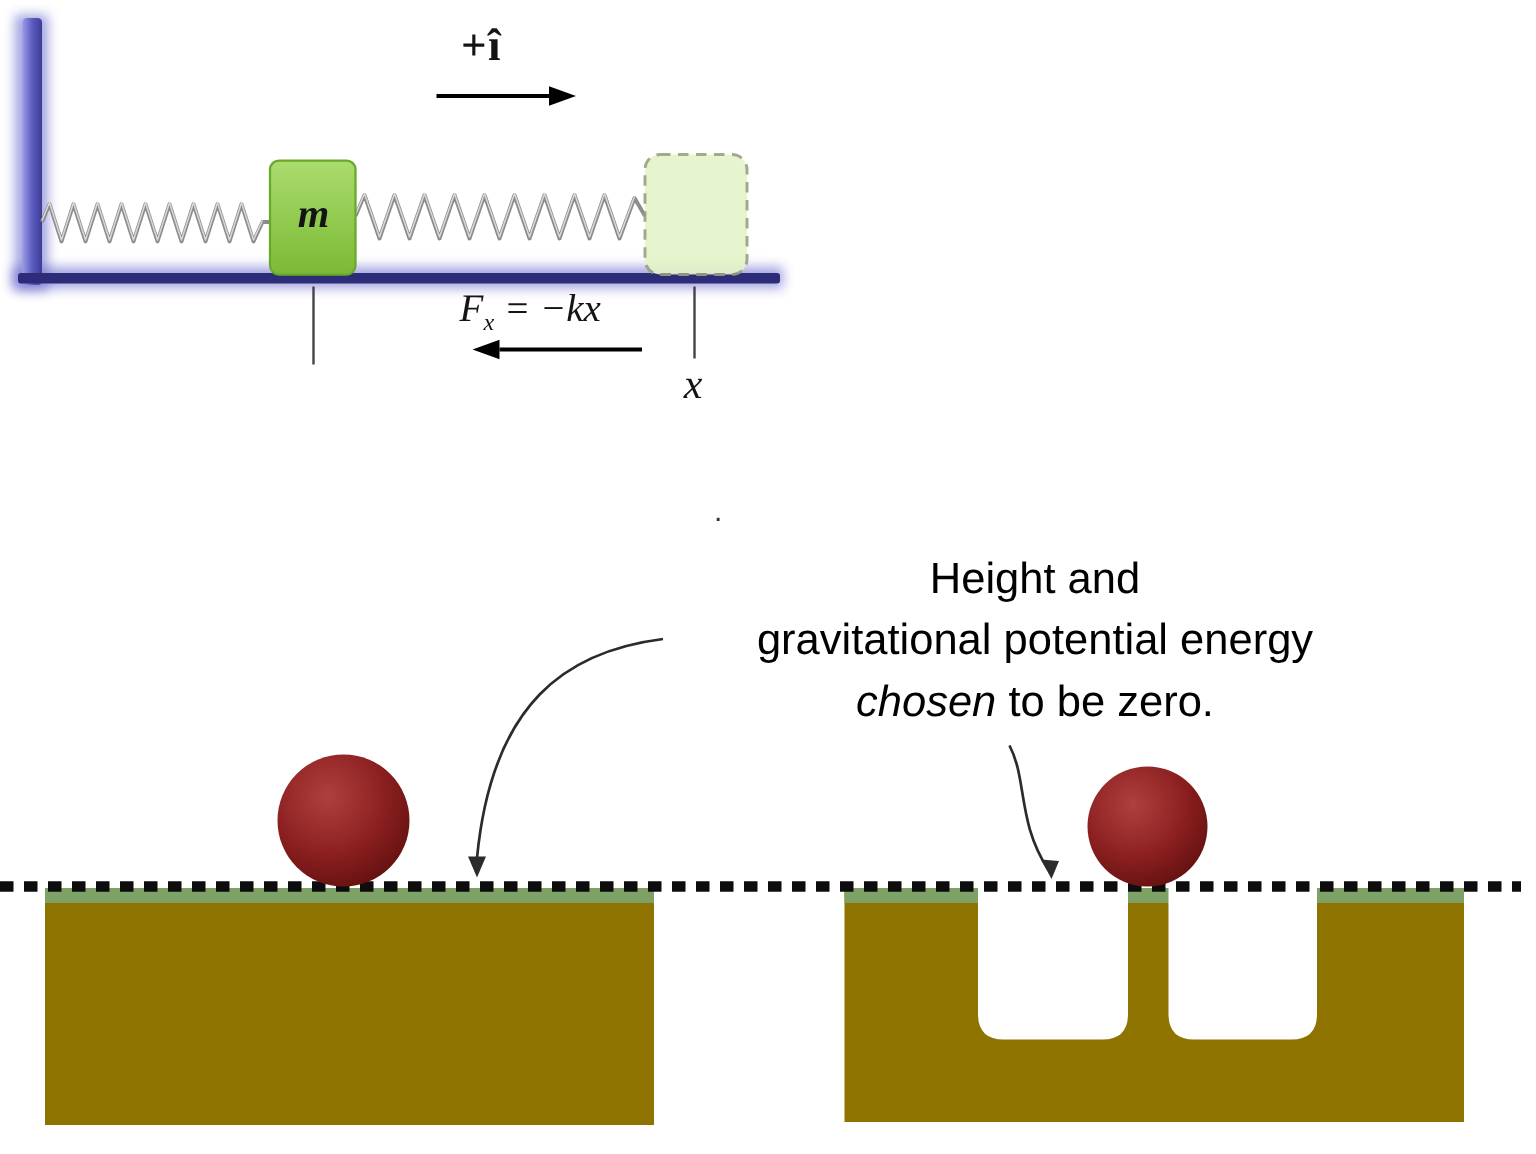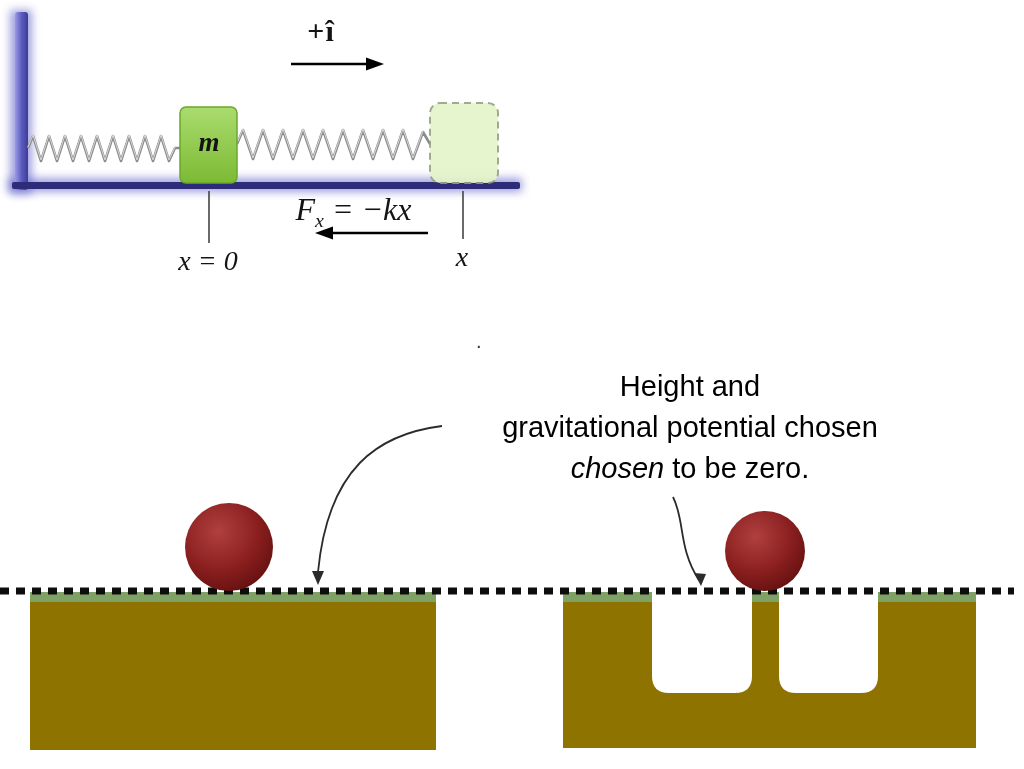--- a/index.html
+++ b/index.html
@@ -9,21 +9,21 @@
   svg.layer { position: absolute; left: 0; top: 0; }
 
   .label { position: absolute; color: #141414; white-space: nowrap; }
   .serif { font-family: "Liberation Serif", serif; }
   .italic { font-style: italic; }
   .bold { font-weight: bold; }
   .center { text-align: center; }
 
   .mass-label       { left: 181px; top: 127px; width: 56px;  font-size: 27px; }
   .unit-vec-label   { left: 286px; top: 14px;  width: 70px;  font-size: 30px; letter-spacing: 1px; }
-  .force-eq         { left: 266px; top: 191px; width: 175px; font-size: 32px; }
+  .force-eq         { left: 266px; top: 191px; width: 175px; font-size: 26px; }
   .force-eq sub     { font-size: 0.62em; font-style: italic; }
   .equilibrium-label{ left: 156px; top: 245px; width: 104px; font-size: 28px; }
   .displacement-label{ left: 434px; top: 241px; width: 56px; font-size: 28px; }
 
   .caption { position: absolute; left: 400px; top: 366px; width: 580px;
              text-align: center; font-size: 29px; line-height: 41px; color: #000000; }
   .caption i { font-style: italic; text-align: right; }
 
   .stray-dot { left: 476px; top: 330px; width: 10px; font-size: 20px; color: #333; }
 </style>
@@ -95,25 +95,24 @@
     <path d="M673,497 C685,520 678,548 699,580" fill="none" stroke="#2b2b2b" stroke-width="1.8"></path>
     <polygon points="694,573 701,586 706,574" fill="#2b2b2b"></polygon>
   </svg>
 
   <div class="label serif italic bold center mass-label">m</div>
 
   <div class="label serif bold center unit-vec-label">+î</div>
 
   <div class="label serif italic center force-eq"><span>F</span><sub>x</sub><span> = −kx</span></div>
 
-  <div class="label serif italic center equilibrium-label">x = 0</div>
 
   <div class="label serif italic center displacement-label">x</div>
 
   <div class="caption">
     <div>Height and</div>
-    <div>gravitational potential chosen</div>
+    <div>gravitational potential energy</div>
     <div><i>chosen</i><span> to be zero.</span></div>
   </div>
 
   <div class="label stray-dot">.</div>
 
 </div>
 
 </body></html>

